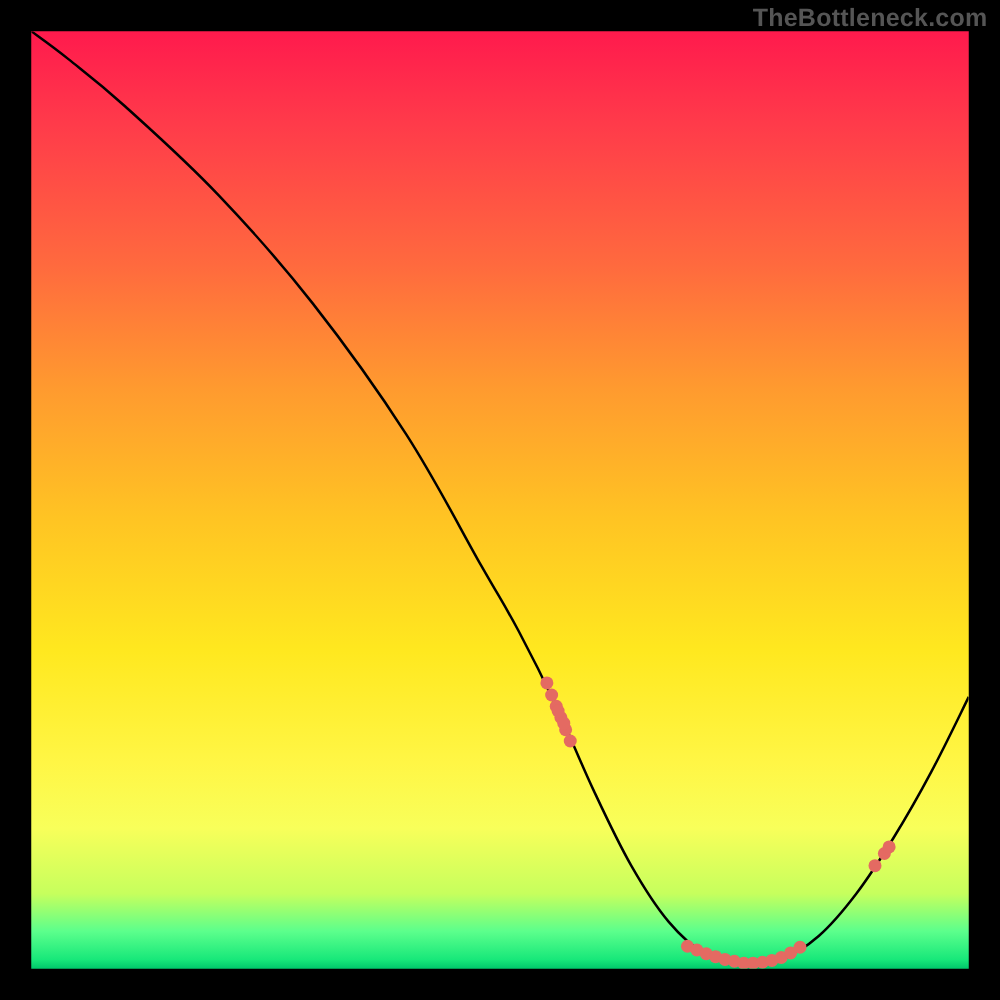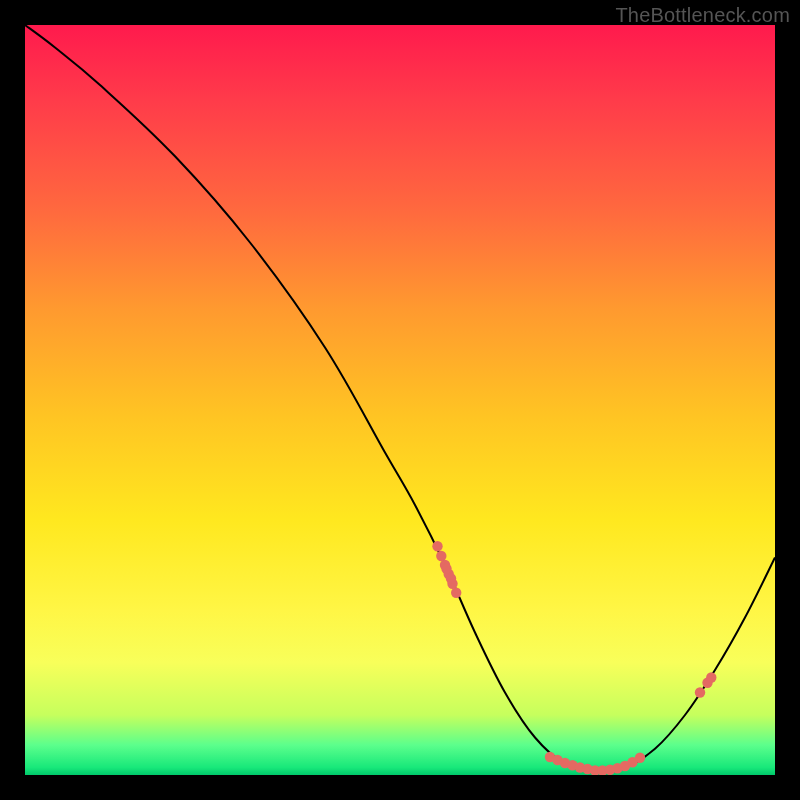--- a/index.html
+++ b/index.html
@@ -12,21 +12,21 @@
     position: relative;
     overflow: hidden;
   }
 
   .watermark {
     position: absolute;
     top: 4px;
     right: 10px;
     color: #555555;
     font-size: 20px;
-    font-weight: normal;
+    font-weight: bold;
     z-index: 20;
     letter-spacing: 0.2px;
   }
 
   .plot-area {
     position: absolute;
     left: 25px;
     top: 25px;
     width: 750px;
     height: 750px;

